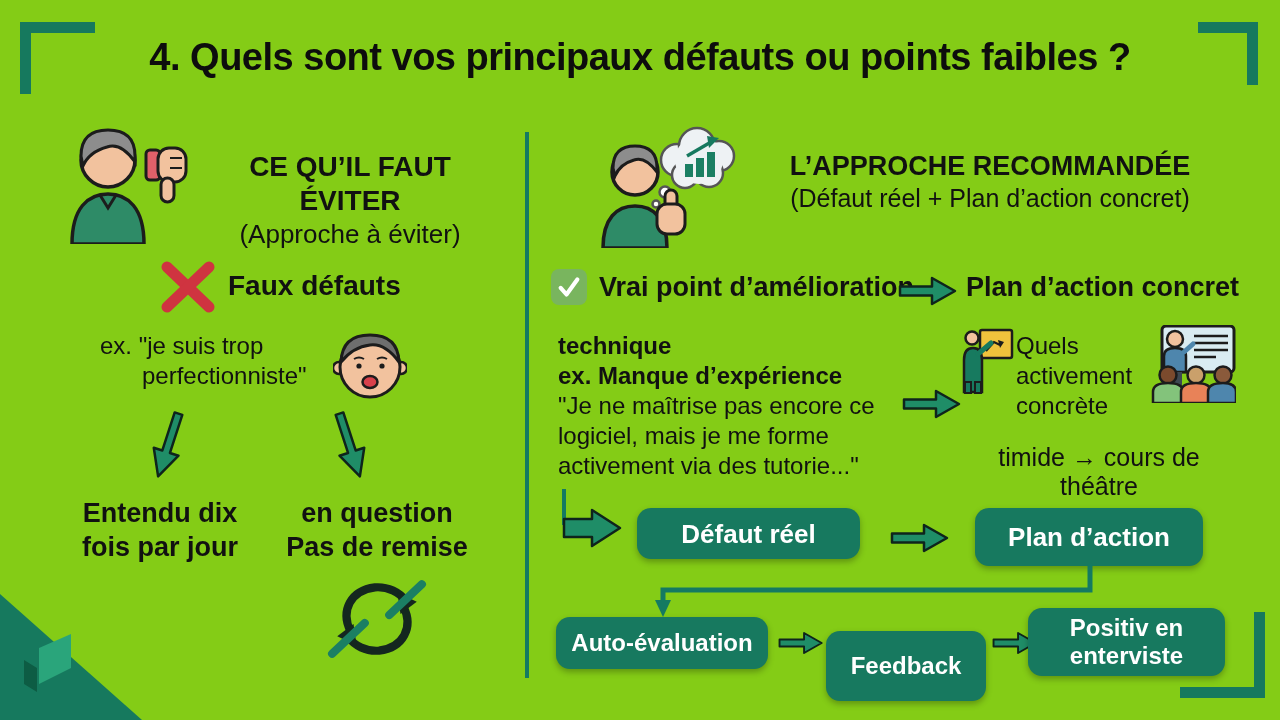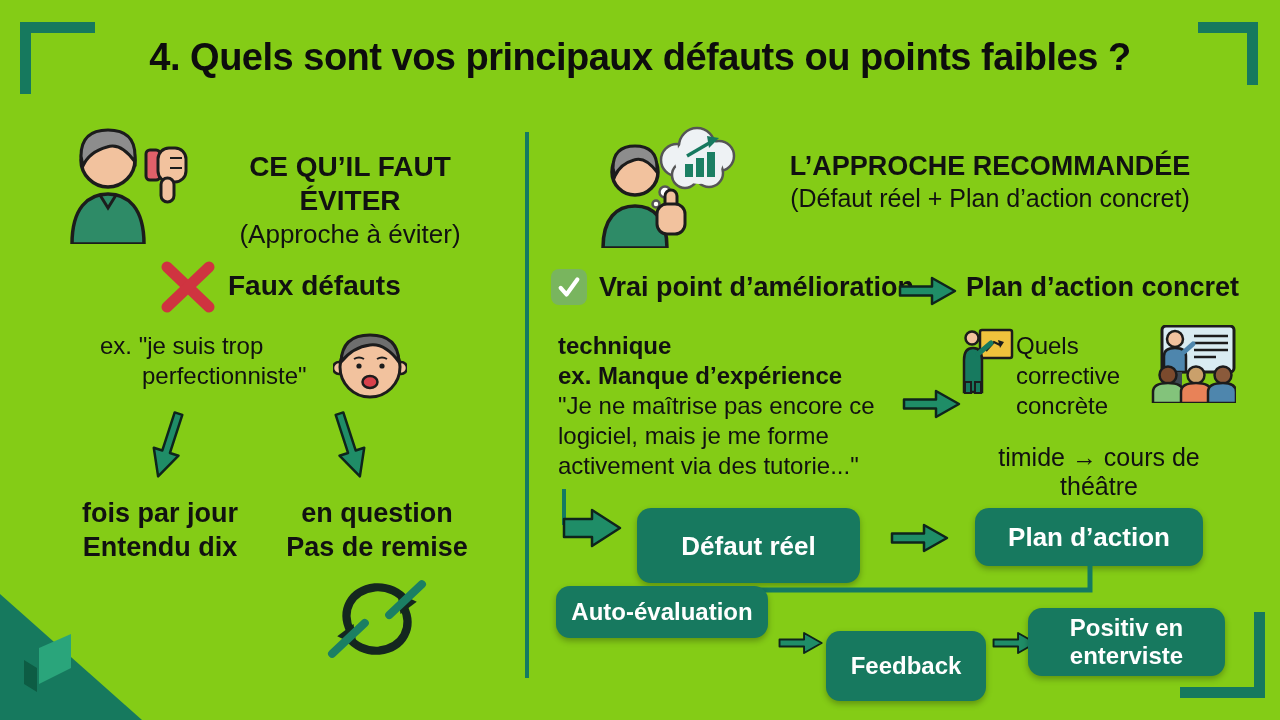--- a/index.html
+++ b/index.html
@@ -86,22 +86,22 @@
   </svg>
 
   <svg class="abs barrow" style="left:148px;top:410px;transform:rotate(18deg);" width="40" height="72" viewBox="0 0 36 72">
     <polygon points="14,2 22,2 22,42 31,42 18,68 5,42 14,42"></polygon>
   </svg>
   <svg class="abs barrow" style="left:330px;top:410px;transform:rotate(-18deg);" width="40" height="72" viewBox="0 0 36 72">
     <polygon points="14,2 22,2 22,42 31,42 18,68 5,42 14,42"></polygon>
   </svg>
 
   <div class="abs cons" style="left:70px;top:496px;width:180px;">
+    <div>Entendu dix</div>
     <div>fois par jour</div>
-    <div>Entendu dix</div>
   </div>
   <div class="abs cons" style="left:282px;top:496px;width:190px;">
     <div>en question</div>
     <div>Pas de remise</div>
   </div>
 
   <svg class="abs" style="left:326px;top:568px;" width="102" height="102" viewBox="0 0 100 100">
     <path d="M24,62 C14,42 24,22 48,19 C61,18 72,24 78,32" fill="none" stroke="#14271f" stroke-width="8"></path>
     <polygon points="70,24 89,33 73,45" fill="#14271f"></polygon>
     <path d="M76,38 C86,58 76,78 52,81 C39,82 28,76 22,68" fill="none" stroke="#14271f" stroke-width="8"></path>
@@ -173,21 +173,21 @@
     <polygon points="36,12 42,14 38,20" fill="#1c1c1c"></polygon>
     <path d="M2,64 V32 Q2,20 11,20 Q20,20 20,32 V64 Z" fill="#177a5f" stroke="#1c1c1c" stroke-width="2.5"></path>
     <line x1="16" y1="26" x2="29" y2="15" stroke="#177a5f" stroke-width="5" stroke-linecap="round"></line>
     <circle cx="10" cy="10" r="6.5" fill="#f2c29e" stroke="#1c1c1c" stroke-width="2.5"></circle>
     <rect x="3" y="54" width="6" height="11" fill="#177a5f" stroke="#1c1c1c" stroke-width="2"></rect>
     <rect x="13" y="54" width="6" height="11" fill="#177a5f" stroke="#1c1c1c" stroke-width="2"></rect>
   </svg>
 
   <div class="abs bodytext" style="left:1016px;top:331px;width:120px;">
     <div>Quels</div>
-    <div>corrective</div>
+    <div>activement</div>
     <div>concrète</div>
   </div>
 
   <svg class="abs" style="left:1136px;top:325px;" width="100" height="78" viewBox="0 0 100 78">
     <rect x="26" y="1" width="72" height="46" rx="4" fill="#d9ecf2" stroke="#1c1c1c" stroke-width="3"></rect>
     <line x1="58" y1="11" x2="92" y2="11" stroke="#1c1c1c" stroke-width="2.5"></line>
     <line x1="58" y1="18" x2="92" y2="18" stroke="#1c1c1c" stroke-width="2.5"></line>
     <line x1="58" y1="25" x2="92" y2="25" stroke="#1c1c1c" stroke-width="2.5"></line>
     <line x1="58" y1="32" x2="80" y2="32" stroke="#1c1c1c" stroke-width="2.5"></line>
     <path d="M28,47 V31 Q28,23 39,23 Q50,23 50,31 V47 Z" fill="#4e86ad" stroke="#1c1c1c" stroke-width="2.5"></path>
@@ -201,32 +201,32 @@
     <circle cx="87" cy="50" r="8.5" fill="#8a5a3b" stroke="#1c1c1c" stroke-width="2.5"></circle>
     <path d="M72,78 V67 Q72,58 87,58 Q100,58 100,67 V78 Z" fill="#4e86ad" stroke="#1c1c1c" stroke-width="2.5"></path>
   </svg>
 
   <div class="abs center" style="left:958px;top:443px;width:282px;font-size:25px;">timide → cours de théâtre</div>
 
   <svg class="abs" style="left:556px;top:489px;" width="72" height="64" viewBox="0 0 72 64">
     <line x1="8" y1="0" x2="8" y2="36" stroke="#147a62" stroke-width="4"></line>
     <polygon points="8,30 36,30 36,21 64,39 36,57 36,48 8,48" fill="#1f8d67" stroke="#0e241c" stroke-width="2.5" stroke-linejoin="round"></polygon>
   </svg>
-  <div class="abs btn btn-lg" style="left:637px;top:508px;width:223px;height:75px;">Défaut réel</div>
+  <div class="abs btn btn-lg" style="left:637px;top:508px;width:223px;height:51px;">Défaut réel</div>
   <svg class="abs barrow" style="left:889px;top:521px;" width="62" height="34" viewBox="0 0 60 34">
     <polygon points="2,12.5 34,12.5 34,4 57,17 34,30 34,21.5 2,21.5"></polygon>
   </svg>
   <div class="abs btn btn-lg" style="left:975px;top:508px;width:228px;height:58px;">Plan d’action</div>
 
   <svg class="abs" style="left:655px;top:564px;" width="440" height="54" viewBox="0 0 440 54">
     <path d="M435,0 V26 H8 V38" fill="none" stroke="#147a62" stroke-width="5"></path>
     <polygon points="0,36 16,36 8,53" fill="#147a62"></polygon>
   </svg>
 
-  <div class="abs btn btn-sm" style="left:556px;top:586px;width:212px;height:52px;">Auto-évaluation</div>
+  <div class="abs btn btn-sm" style="left:556px;top:617px;width:212px;height:52px;">Auto-évaluation</div>
   <svg class="abs barrow" style="left:778px;top:628px;" width="46" height="30" viewBox="0 0 60 34">
     <polygon points="2,12.5 34,12.5 34,4 57,17 34,30 34,21.5 2,21.5"></polygon>
   </svg>
   <div class="abs btn btn-sm" style="left:826px;top:631px;width:160px;height:70px;">Feedback</div>
   <svg class="abs barrow" style="left:992px;top:628px;" width="46" height="30" viewBox="0 0 60 34">
     <polygon points="2,12.5 34,12.5 34,4 57,17 34,30 34,21.5 2,21.5"></polygon>
   </svg>
   <div class="abs btn btn-sm" style="left:1028px;top:608px;width:197px;height:68px;padding:0 20px;box-sizing:border-box;">Positiv en enterviste</div>
 
 </div>

